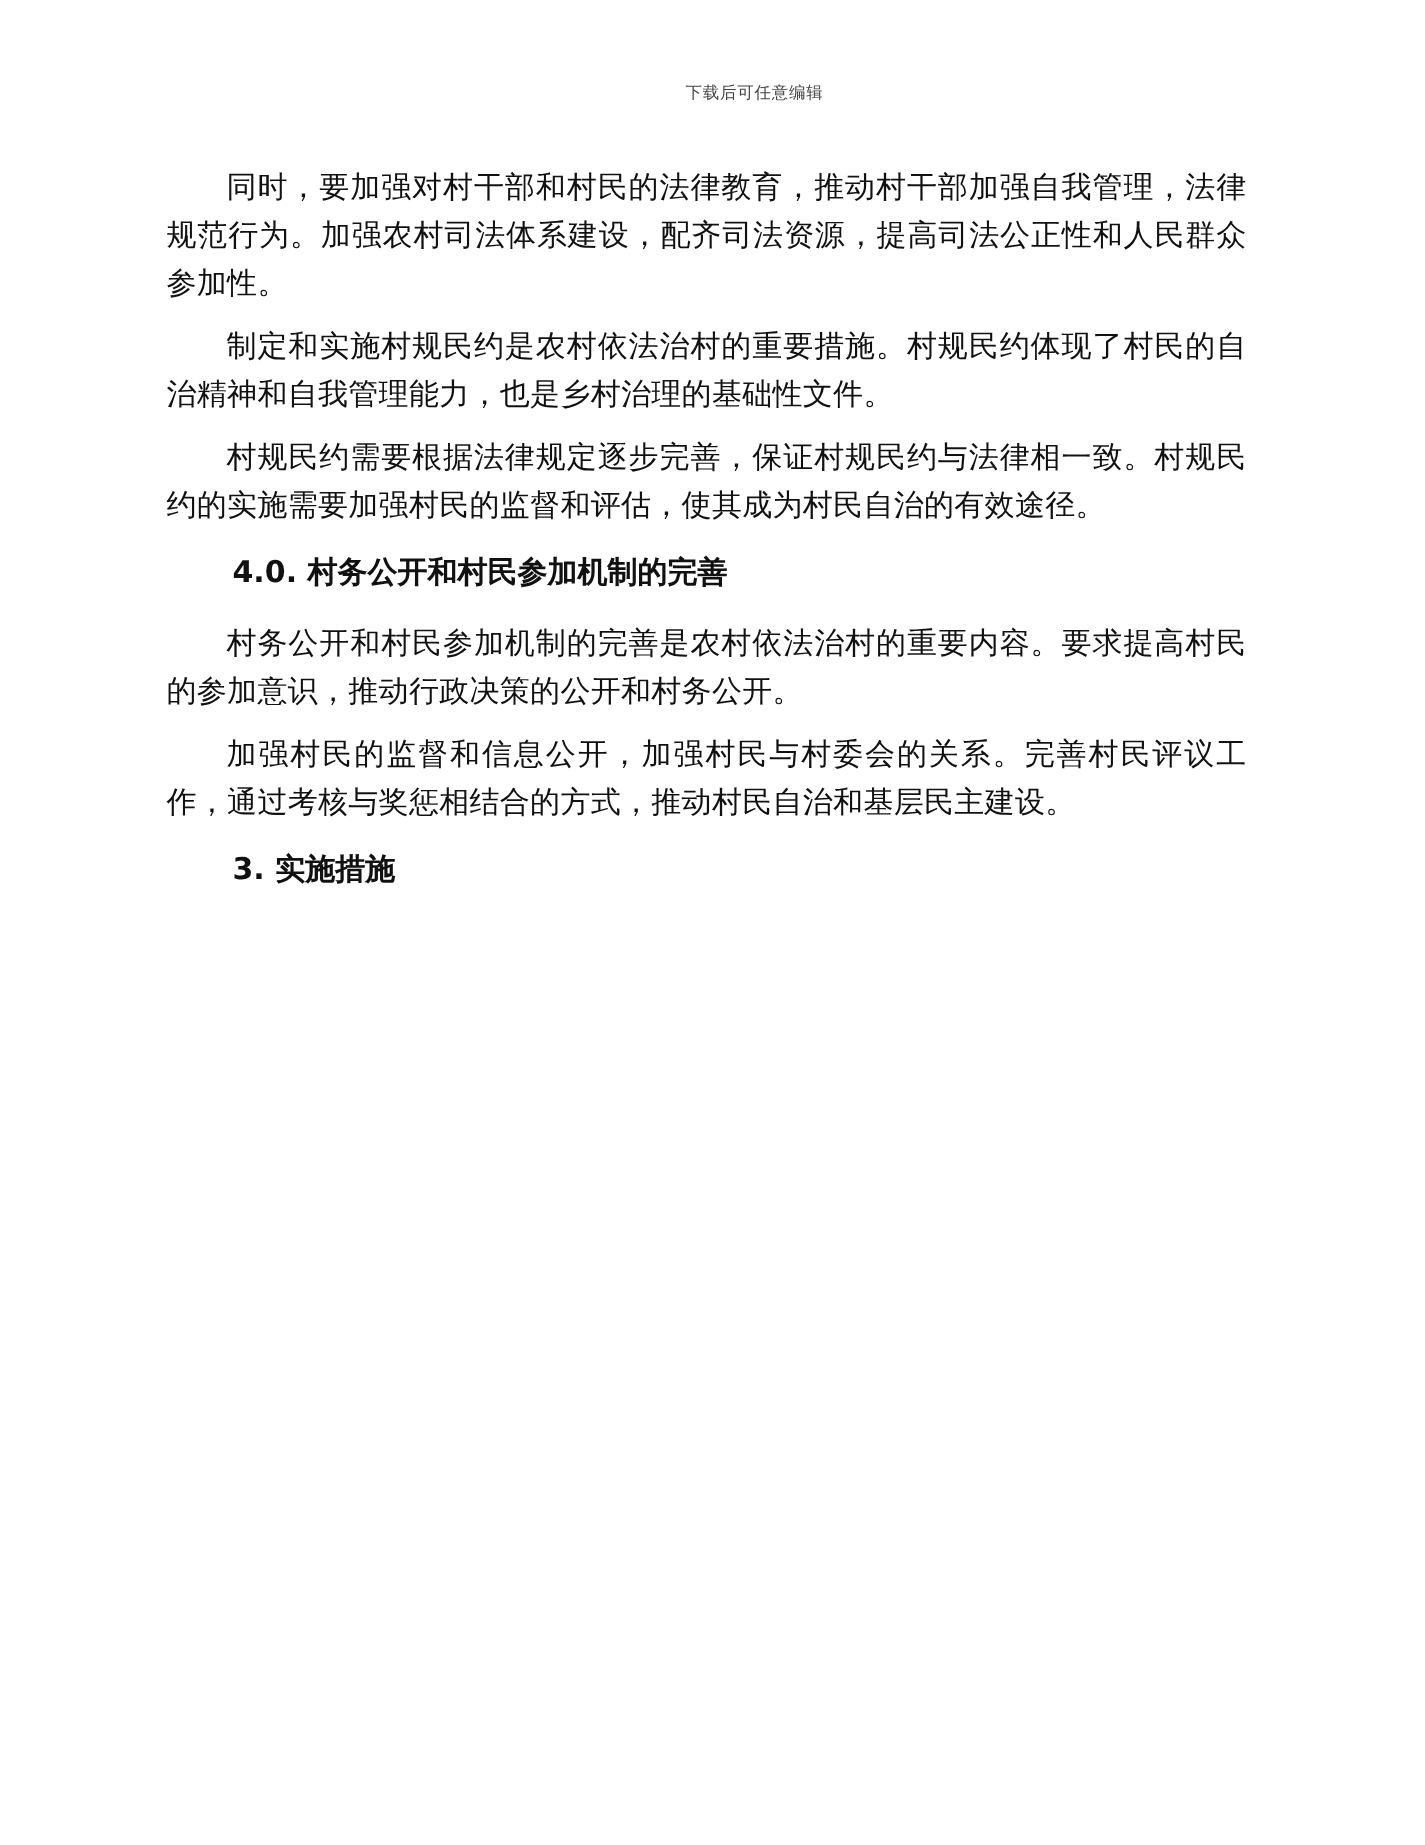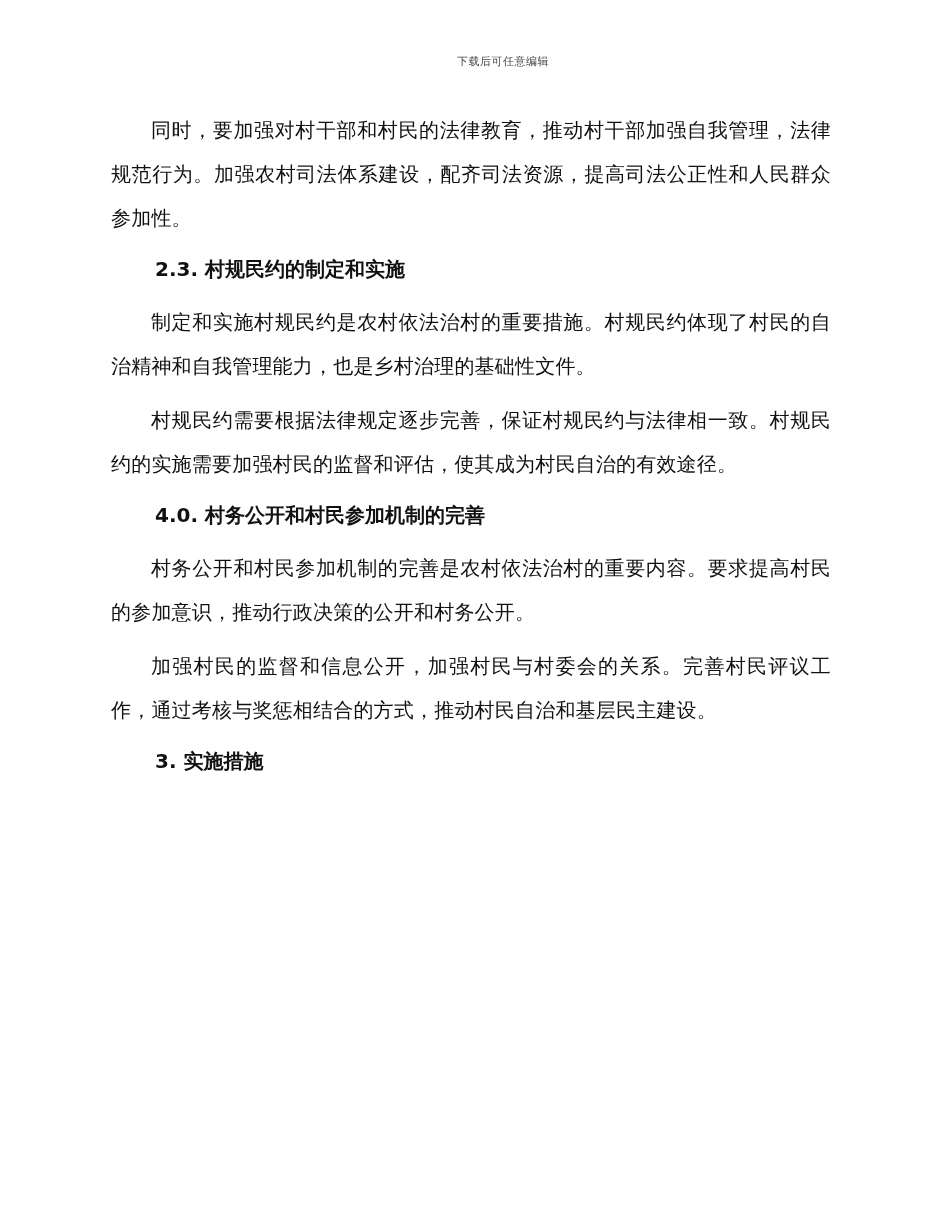--- a/index.html
+++ b/index.html
@@ -28,41 +28,40 @@
     }
     .content {
       position: absolute;
       top: 108px;
       left: 111px;
       width: 720px;
     }
     .para {
       margin: 0 0 10px 0;
       font-size: 20px;
-      line-height: 44px;
+      line-height: 32px;
       text-indent: 2em;
       text-align: justify;
       letter-spacing: 0.2px;
     }
     .heading {
       margin: 10px 0 12px 0;
       font-size: 20px;
       line-height: 38px;
       font-weight: bold;
       padding-left: 44px;
       font-family: "DejaVu Sans", "Liberation Sans", sans-serif;
     }
   </style>
 </head>
 <body>
 
 <div class="page-header">下载后可任意编辑</div>
 
 <div class="content">
   <p class="para">同时，要加强对村干部和村民的法律教育，推动村干部加强自我管理，法律规范行为。加强农村司法体系建设，配齐司法资源，提高司法公正性和人民群众参加性。</p>
-  <h2 class="heading">2.3. 村规民约的制定和实施</h2>
   <p class="para">制定和实施村规民约是农村依法治村的重要措施。村规民约体现了村民的自治精神和自我管理能力，也是乡村治理的基础性文件。</p>
   <p class="para">村规民约需要根据法律规定逐步完善，保证村规民约与法律相一致。村规民约的实施需要加强村民的监督和评估，使其成为村民自治的有效途径。</p>
   <h2 class="heading">4.0. 村务公开和村民参加机制的完善</h2>
   <p class="para">村务公开和村民参加机制的完善是农村依法治村的重要内容。要求提高村民的参加意识，推动行政决策的公开和村务公开。</p>
   <p class="para">加强村民的监督和信息公开，加强村民与村委会的关系。完善村民评议工作，通过考核与奖惩相结合的方式，推动村民自治和基层民主建设。</p>
   <h2 class="heading">3. 实施措施</h2>
 </div>
 
 </body></html>

